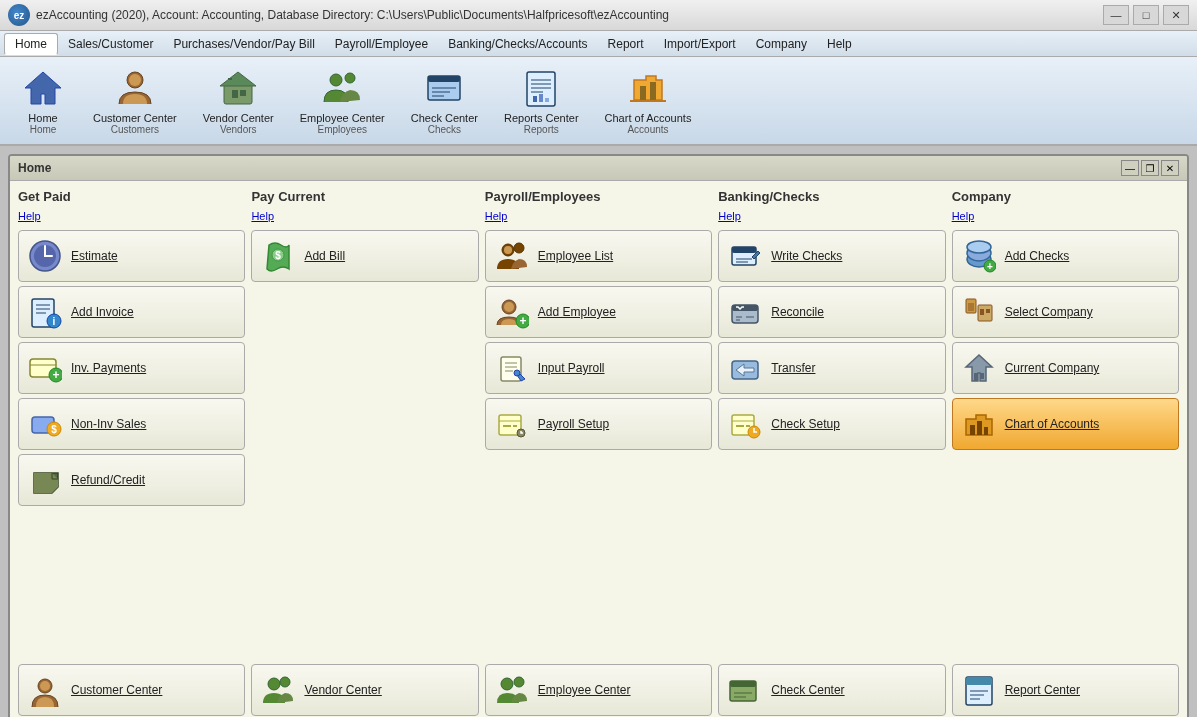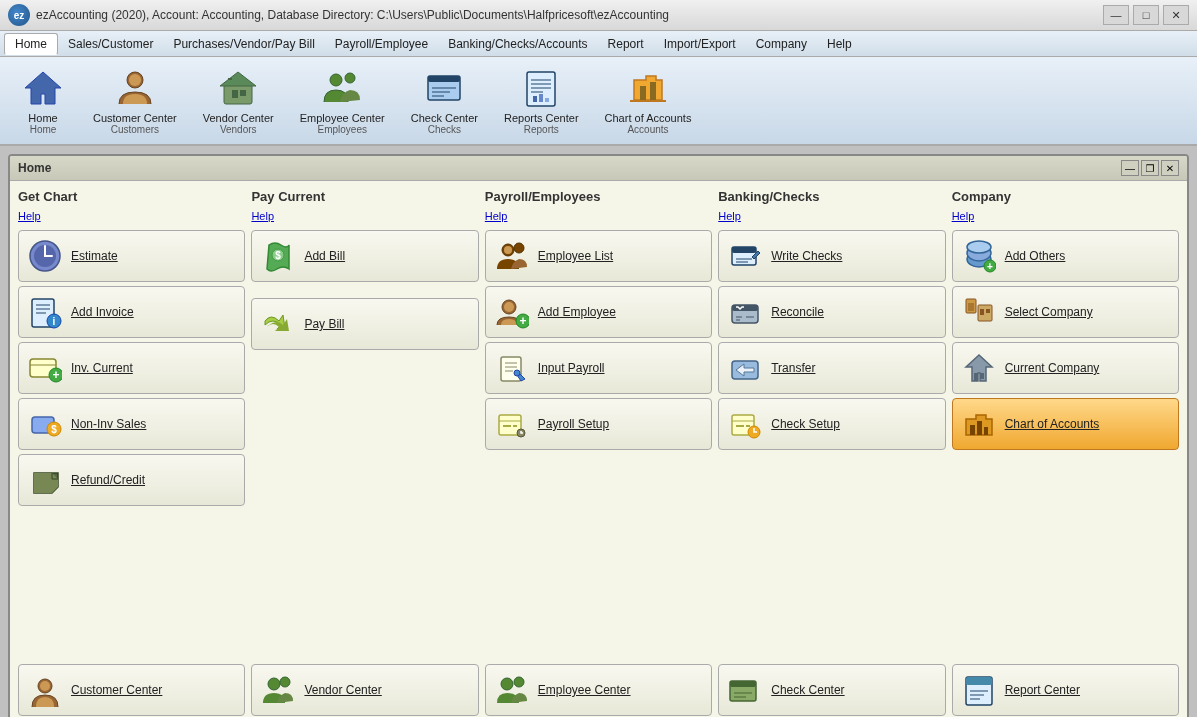--- a/index.html
+++ b/index.html
@@ -365,21 +365,21 @@
       <div class="inner-window-controls">
         <div class="inner-win-btn">—</div>
         <div class="inner-win-btn">❐</div>
         <div class="inner-win-btn">✕</div>
       </div>
     </div>
 
     <div class="panels-container">
 
       <div class="panel">
-        <div class="panel-title">Get Chart</div>
+        <div class="panel-title">Get Paid</div>
         <div class="panel-help">Help</div>
 
         <button class="action-btn">
           <div class="action-btn-icon">
             <svg width="34" height="34" viewBox="0 0 34 34">
               <circle cx="17" cy="17" r="15" fill="#7788cc" stroke="#445588" stroke-width="1.5"></circle>
               <circle cx="17" cy="17" r="11" fill="#5566aa"></circle>
               <path d="M17,7 L17,17 L24,17" stroke="white" stroke-width="2" fill="none" stroke-linecap="round"></path>
             </svg>
           </div>
@@ -402,21 +402,21 @@
 
         <button class="action-btn">
           <div class="action-btn-icon">
             <svg width="34" height="34" viewBox="0 0 34 34">
               <rect x="2" y="8" width="26" height="18" fill="#ffffcc" stroke="#888833" stroke-width="1.5" rx="3"></rect>
               <path d="M2,14 L28,14" stroke="#888833" stroke-width="1"></path>
               <circle cx="28" cy="24" r="7" fill="#44aa44" stroke="#228822" stroke-width="1"></circle>
               <text x="28" y="28" text-anchor="middle" font-size="12" fill="white" font-weight="bold">+</text>
             </svg>
           </div>
-          <span class="action-btn-label">Inv. Current</span>
+          <span class="action-btn-label">Inv. Payments</span>
         </button>
 
         <button class="action-btn">
           <div class="action-btn-icon">
             <svg width="34" height="34" viewBox="0 0 34 34">
               <rect x="4" y="10" width="22" height="16" fill="#88aaee" stroke="#4466aa" stroke-width="1.5" rx="3"></rect>
               <circle cx="26" cy="22" r="7" fill="#eeaa22" stroke="#cc8800" stroke-width="1"></circle>
               <text x="26" y="26" text-anchor="middle" font-size="10" fill="white" font-weight="bold">$</text>
             </svg>
           </div>
@@ -459,29 +459,20 @@
               <path d="M8,6 Q14,2 20,6 Q26,10 28,6 L28,30 Q22,26 16,30 Q10,34 6,30 Z" fill="#55aa55" stroke="#338833" stroke-width="1.5"></path>
               <circle cx="17" cy="16" r="6" fill="#88cc88" stroke="#449944" stroke-width="1"></circle>
               <text x="17" y="20" text-anchor="middle" font-size="10" fill="white" font-weight="bold">$</text>
             </svg>
           </div>
           <span class="action-btn-label">Add Bill</span>
         </button>
 
         <div class="panel-separator"></div>
 
-        <button class="action-btn">
-          <div class="action-btn-icon">
-            <svg width="34" height="34" viewBox="0 0 34 34">
-              <path d="M4,18 Q12,10 20,18 L16,22 L24,22 L22,8 L18,14 Q10,6 4,14 Z" fill="#aacc44" stroke="#669922" stroke-width="1"></path>
-              <path d="M6,20 Q12,14 18,20 L14,24 L28,24 L26,12 L22,18 Q16,12 8,18 Z" fill="#88aa33"></path>
-            </svg>
-          </div>
-          <span class="action-btn-label">Pay Bill</span>
-        </button>
 
         <div style="flex:1;"></div>
 
         <button class="action-btn">
           <div class="action-btn-icon">
             <svg width="34" height="34" viewBox="0 0 34 34">
               <circle cx="13" cy="11" r="6" fill="#558833" stroke="#336633" stroke-width="1"></circle>
               <path d="M2,30 Q2,20 13,20 Q24,20 24,30" fill="#558833"></path>
               <circle cx="24" cy="9" r="5" fill="#558833" stroke="#336633" stroke-width="1"></circle>
               <path d="M16,30 Q18,22 24,20 Q32,20 32,28" fill="#668844"></path>
@@ -643,21 +634,21 @@
         <button class="action-btn">
           <div class="action-btn-icon">
             <svg width="34" height="34" viewBox="0 0 34 34">
               <ellipse cx="17" cy="20" rx="12" ry="8" fill="#6699cc" stroke="#336699" stroke-width="1.5"></ellipse>
               <ellipse cx="17" cy="14" rx="12" ry="8" fill="#88aadd" stroke="#336699" stroke-width="1.5"></ellipse>
               <ellipse cx="17" cy="8" rx="12" ry="6" fill="#aaccee" stroke="#336699" stroke-width="1.5"></ellipse>
               <circle cx="28" cy="27" r="6" fill="#44aa44" stroke="#228822" stroke-width="1"></circle>
               <text x="28" y="31" text-anchor="middle" font-size="10" fill="white" font-weight="bold">+</text>
             </svg>
           </div>
-          <span class="action-btn-label">Add Others</span>
+          <span class="action-btn-label">Add Checks</span>
         </button>
 
         <button class="action-btn">
           <div class="action-btn-icon">
             <svg width="34" height="34" viewBox="0 0 34 34">
               <rect x="4" y="4" width="10" height="14" fill="#cc9944" stroke="#885522" stroke-width="1" rx="1"></rect>
               <rect x="6" y="8" width="6" height="8" fill="#aa7733"></rect>
               <rect x="16" y="10" width="14" height="16" fill="#ccaa66" stroke="#885522" stroke-width="1" rx="1"></rect>
               <rect x="18" y="14" width="4" height="6" fill="#885522"></rect>
               <rect x="24" y="14" width="4" height="4" fill="#885522"></rect>

